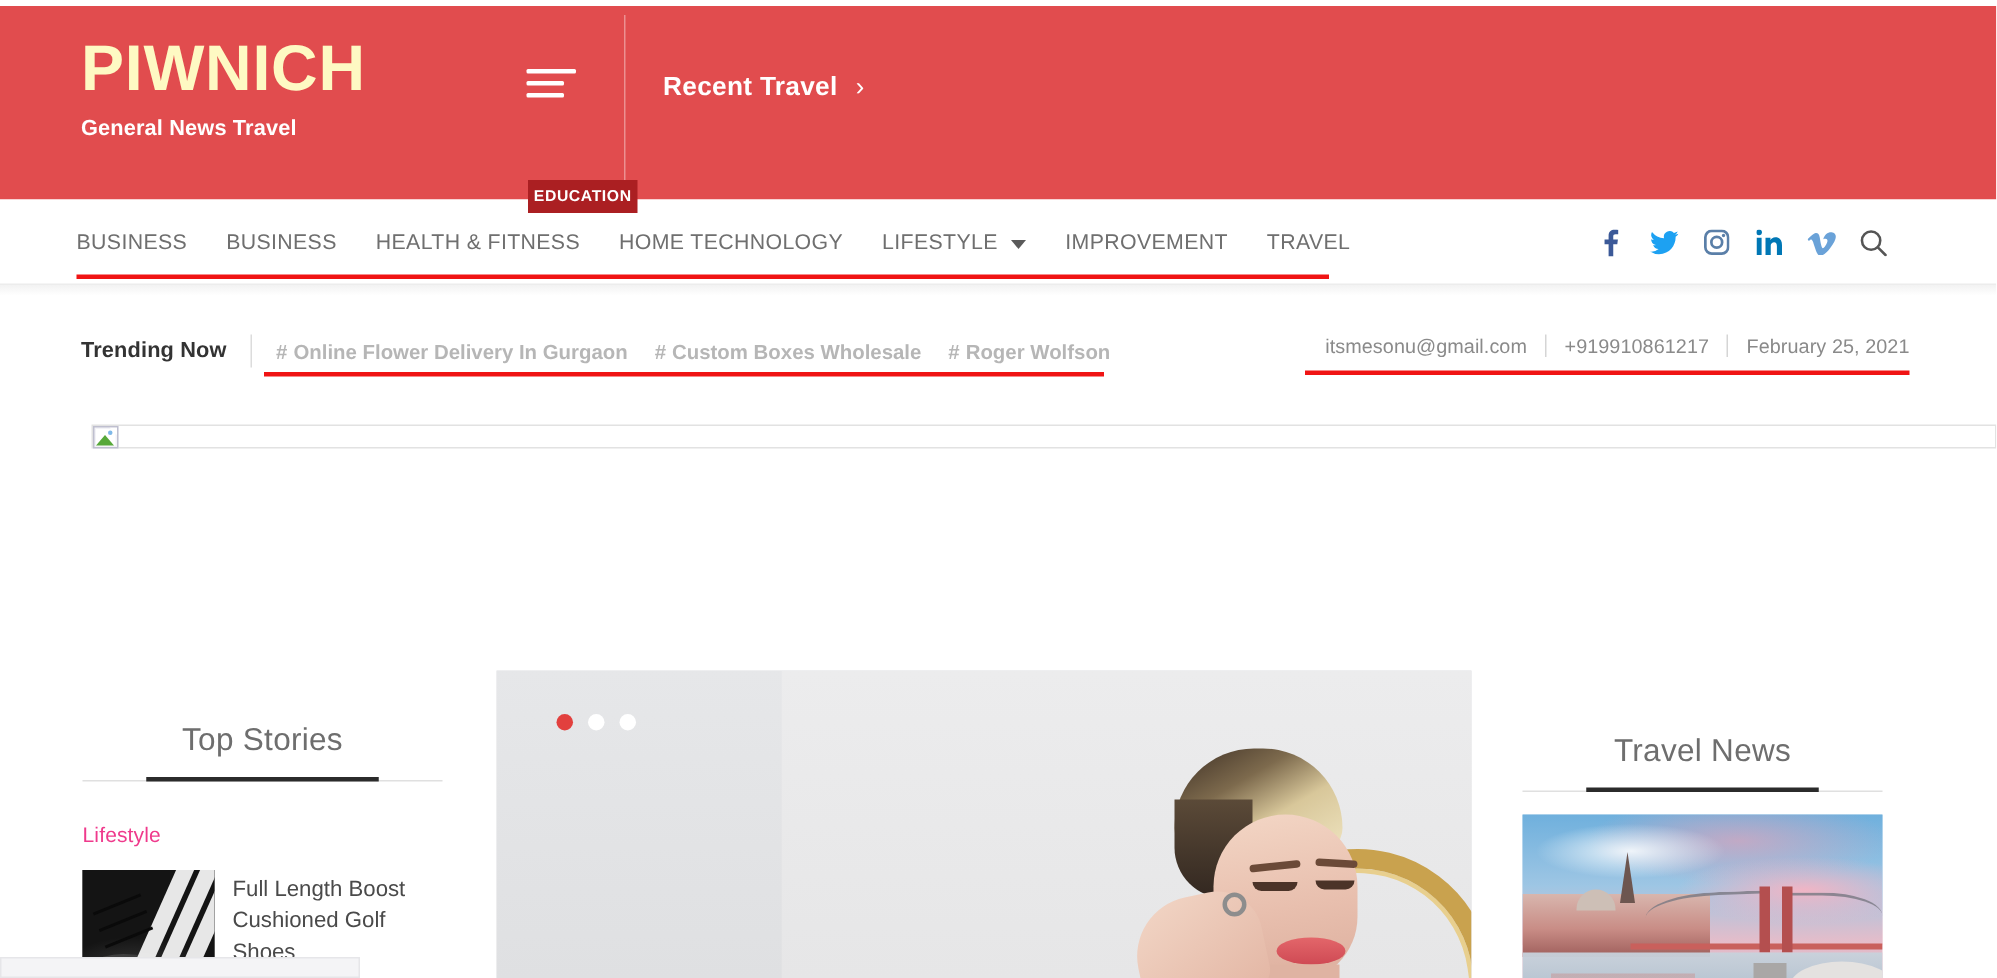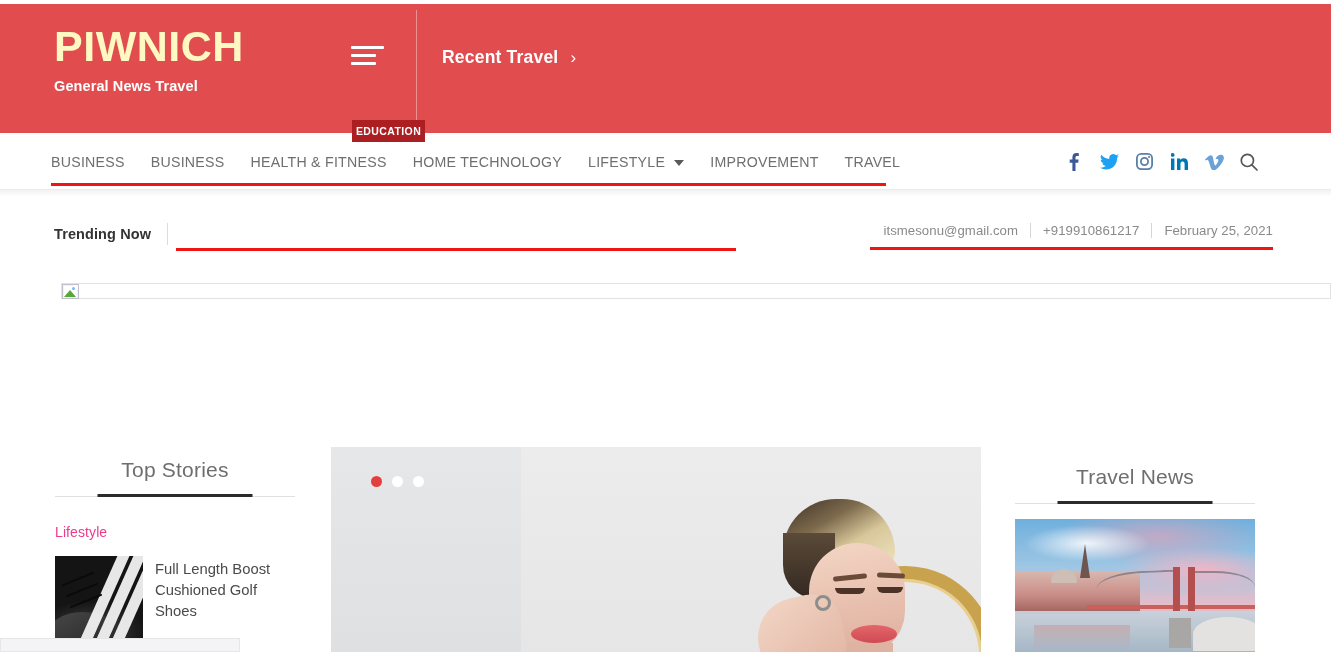--- a/index.html
+++ b/index.html
@@ -315,20 +315,21 @@
     position: relative;
     text-align: center;
     height: 42px;
   }
   .sec-head .sec-title {
     font-size: 21px;
     color: #6e6e6e;
     font-weight: normal;
     letter-spacing: 0.2px;
     line-height: 30px;
+    margin-top: 24px;
   }
   .sec-head .rule-light {
     position: absolute;
     left: 0; bottom: 0;
     width: 100%; height: 1px;
     background: #e0e0e0;
   }
   .sec-head .rule-dark {
     position: absolute;
     left: 50%; bottom: 0;
@@ -710,20 +711,31 @@
         </svg>
       </div>
     </div>
   </div>
 
   <div class="subbar-shadow"></div>
   <div class="trendbar">
     <div class="trend-left">
       <span class="trend-label">Trending Now</span>
       <span class="trend-sep"></span>
+      <span class="trend-items">
+        <span class="trend-item">
+          <span class="hash">#</span><span>Online Flower Delivery In Gurgaon</span>
+        </span>
+        <span class="trend-item">
+          <span class="hash">#</span><span>Custom Boxes Wholesale</span>
+        </span>
+        <span class="trend-item">
+          <span class="hash">#</span><span>Roger Wolfson</span>
+        </span>
+      </span>
     </div>
   </div>
   <div class="trend-underline"></div>
 
   <div class="meta-right">
     <span>itsmesonu@gmail.com</span>
     <span class="meta-sep"></span>
     <span>+919910861217</span>
     <span class="meta-sep"></span>
     <span>February 25, 2021</span>

